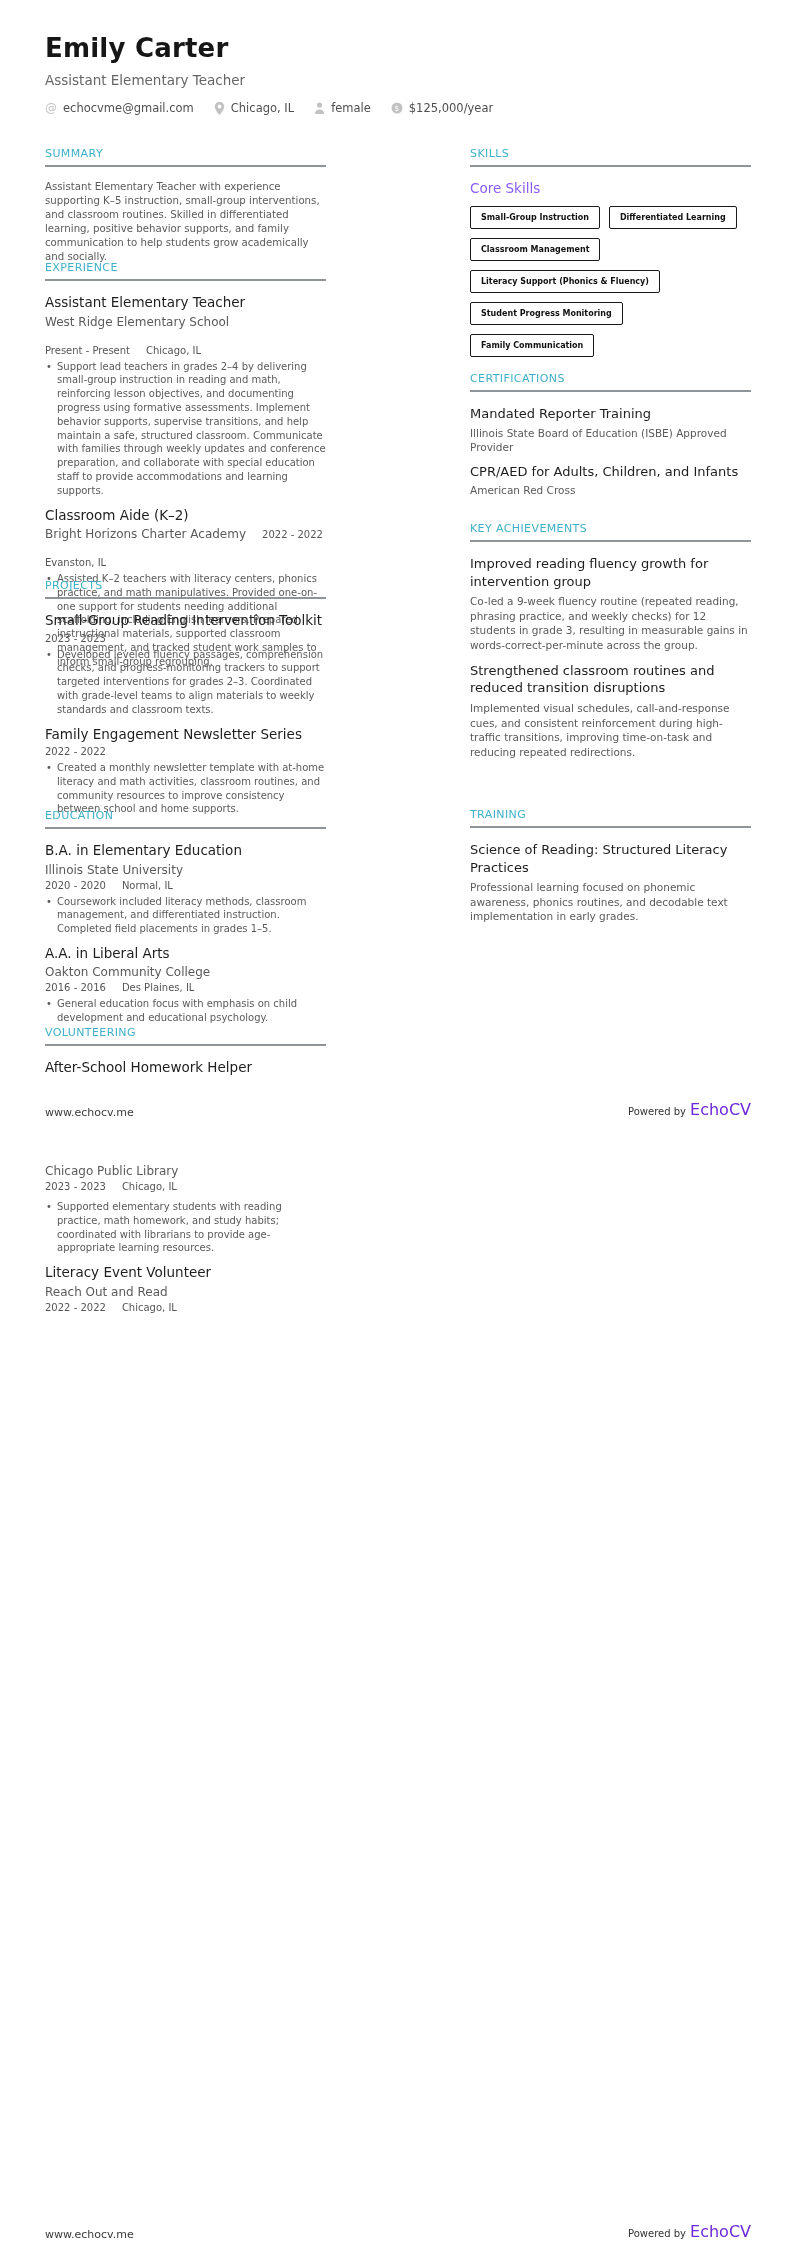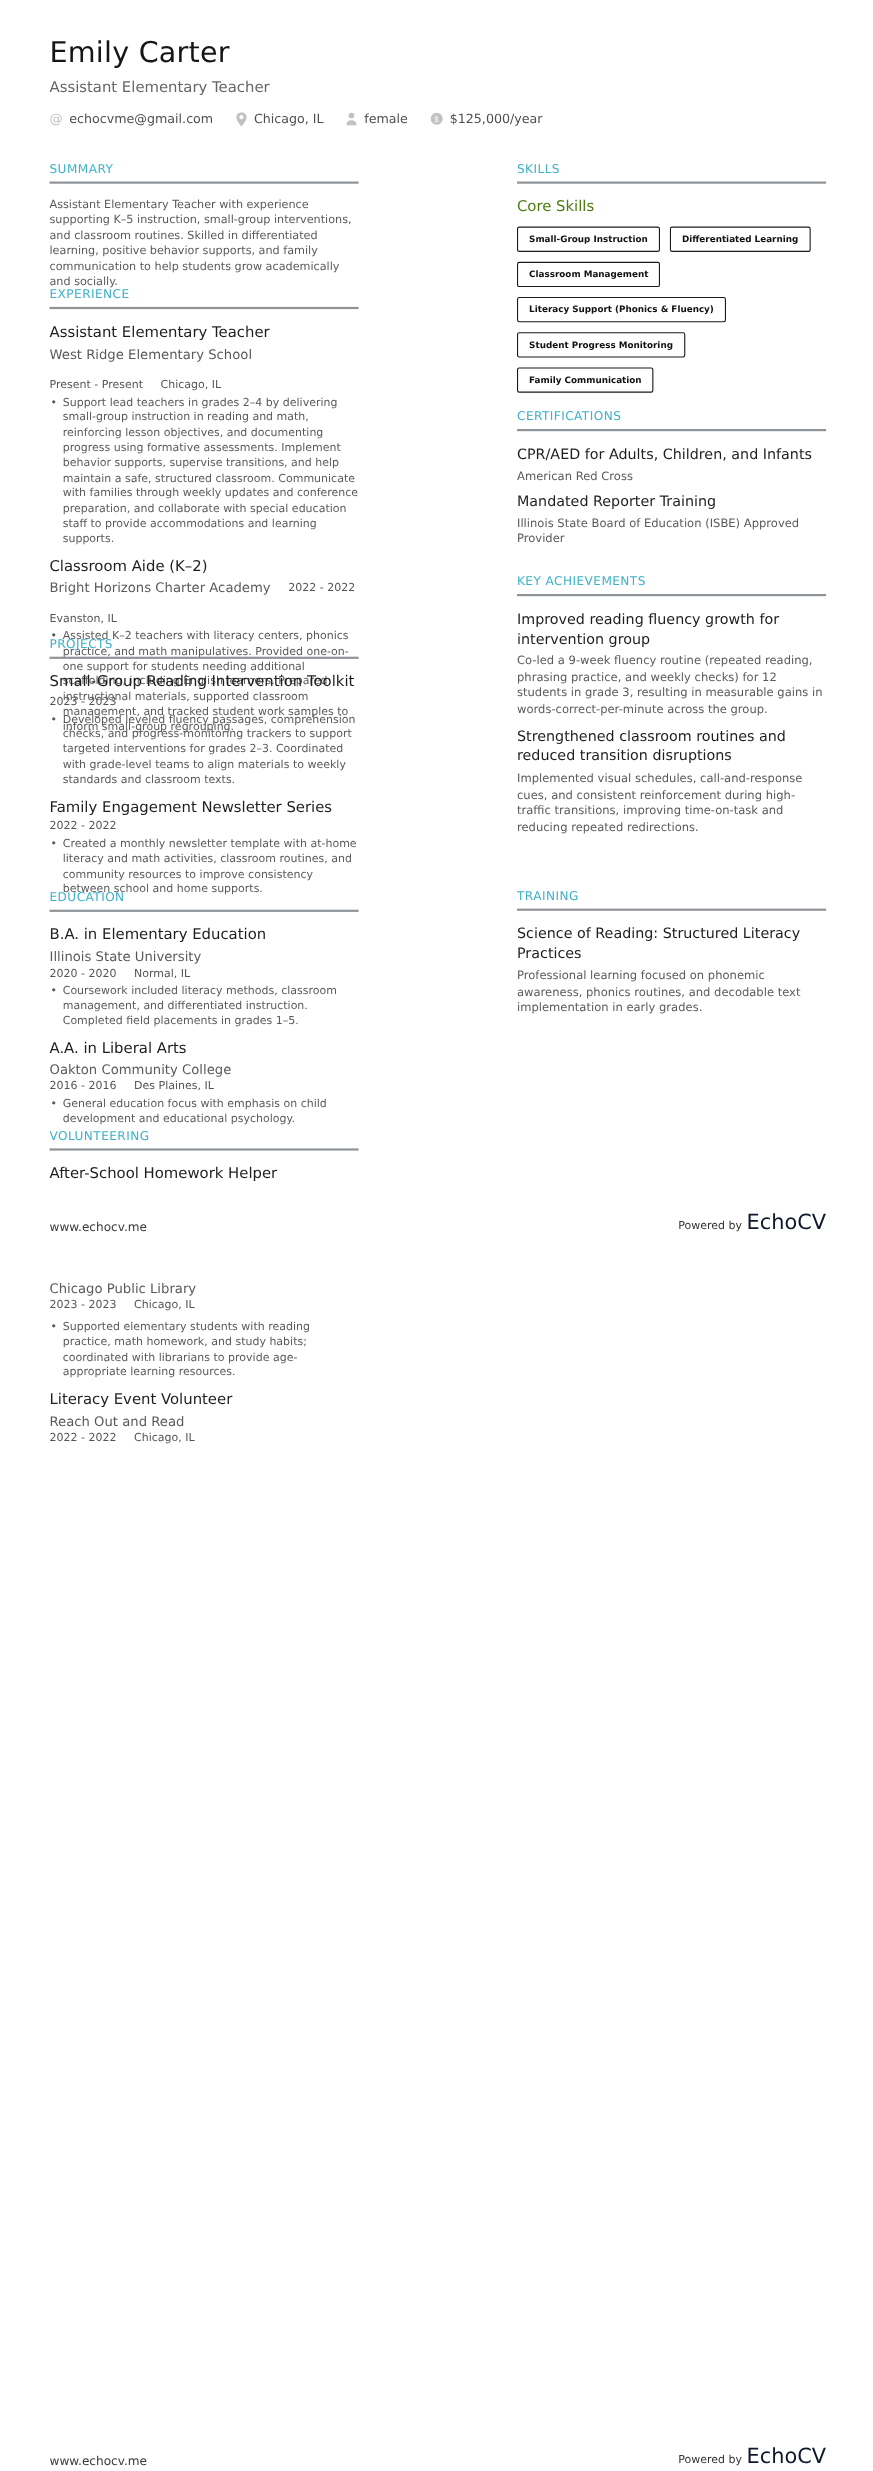--- a/index.html
+++ b/index.html
@@ -6,21 +6,21 @@
   html,body { background:#ffffff; }
   body {
     width:794px; height:2246px; position:relative;
     font-family:"DejaVu Sans","Liberation Sans",sans-serif;
     color:#555; -webkit-font-smoothing:antialiased;
   }
   .abs { position:absolute; }
 
   
   .header { left:45px; top:33px; width:706px; }
-  .name { font-size:26px; font-weight:400; color:#161616; letter-spacing:.2px; }
+  .name { font-size:26px; font-weight:700; color:#161616; letter-spacing:.2px; }
   .role { font-size:13.5px; color:#666; margin-top:9px; }
   .contact { display:flex; align-items:center; gap:20px; margin-top:13px;
              font-size:11.5px; color:#4f4f4f; }
   .citem { display:flex; align-items:center; gap:6px; }
   .cicon { color:#c2c2c2; display:inline-flex; align-items:center; }
   .cicon svg { display:block; }
   .at-glyph { font-size:12px; color:#c2c2c2; }
 
   
   .col { width:281px; }
@@ -35,36 +35,36 @@
   .loc { font-size:10px; color:#555; }
 
   .body-text { font-size:10px; line-height:1.38; color:#5a5a5a; }
   .bullets { list-style:none; margin:2px 0 9px; }
   .bullets li { position:relative; padding-left:12px; font-size:10px; line-height:1.38;
                 color:#5a5a5a; margin-bottom:2px; }
   .bullets li::before { content:"•"; position:absolute; left:1px; top:0; color:#5a5a5a; }
   .entry { margin-bottom:2px; }
 
   
-  .skills-group-title { font-size:13.5px; color:#4d7c0f; margin-bottom:10px; }
+  .skills-group-title { font-size:13.5px; color:#8b5cf6; margin-bottom:10px; }
   .chips { display:flex; flex-wrap:wrap; }
   .chip { border:1px solid #1a1a1a; border-radius:2px; padding:6px 10px;
           font-size:8px; font-weight:bold; color:#111; margin:0 9px 9px 0;
           white-space:nowrap; }
   .cert-name { font-size:13px; color:#1e1e1e; line-height:1.35; margin-bottom:3px; }
   .cert-issuer { font-size:10.5px; line-height:1.4; color:#5a5a5a; margin-bottom:8px; }
   .ach-title { font-size:13px; color:#1e1e1e; line-height:1.35; margin-bottom:4px; }
   .ach-text { font-size:10.5px; line-height:1.4; color:#5a5a5a; margin-bottom:9px; }
 
   
   .footer { left:45px; width:706px; display:flex; justify-content:space-between;
             align-items:flex-end; }
   .site { font-size:11px; color:#3a3a3a; }
   .powered { font-size:10px; color:#333; }
-  .brand { font-size:19px; color:#0f172a; margin-left:4px; }
+  .brand { font-size:16px; color:#6d28d9; margin-left:4px; }
 </style>
 </head>
 <body>
 
 <div class="abs header">
   <div class="name">Emily Carter</div>
   <div class="role">Assistant Elementary Teacher</div>
   <div class="contact">
     <span class="citem">
       <span class="cicon at-glyph">@</span>
@@ -234,26 +234,26 @@
     <span class="chip">Literacy Support (Phonics &amp; Fluency)</span>
     <span class="chip">Student Progress Monitoring</span>
     <span class="chip">Family Communication</span>
   </div>
 </div>
 
 <div class="abs col" style="left:470px; top:372px;">
   <div class="sec-head">CERTIFICATIONS</div>
   <div class="sec-rule"></div>
   <div>
+    <div class="cert-name">Mandated Reporter Training</div>
+    <div class="cert-issuer">Illinois State Board of Education (ISBE) Approved Provider</div>
+  </div>
+  <div>
     <div class="cert-name">CPR/AED for Adults, Children, and Infants</div>
     <div class="cert-issuer">American Red Cross</div>
-  </div>
-  <div>
-    <div class="cert-name">Mandated Reporter Training</div>
-    <div class="cert-issuer">Illinois State Board of Education (ISBE) Approved Provider</div>
   </div>
 </div>
 
 <div class="abs col" style="left:470px; top:522px;">
   <div class="sec-head">KEY ACHIEVEMENTS</div>
   <div class="sec-rule"></div>
   <div>
     <div class="ach-title">Improved reading fluency growth for intervention group</div>
     <div class="ach-text">Co-led a 9-week fluency routine (repeated reading, phrasing practice, and weekly checks) for 12 students in grade 3, resulting in measurable gains in words-correct-per-minute across the group.</div>
   </div>

